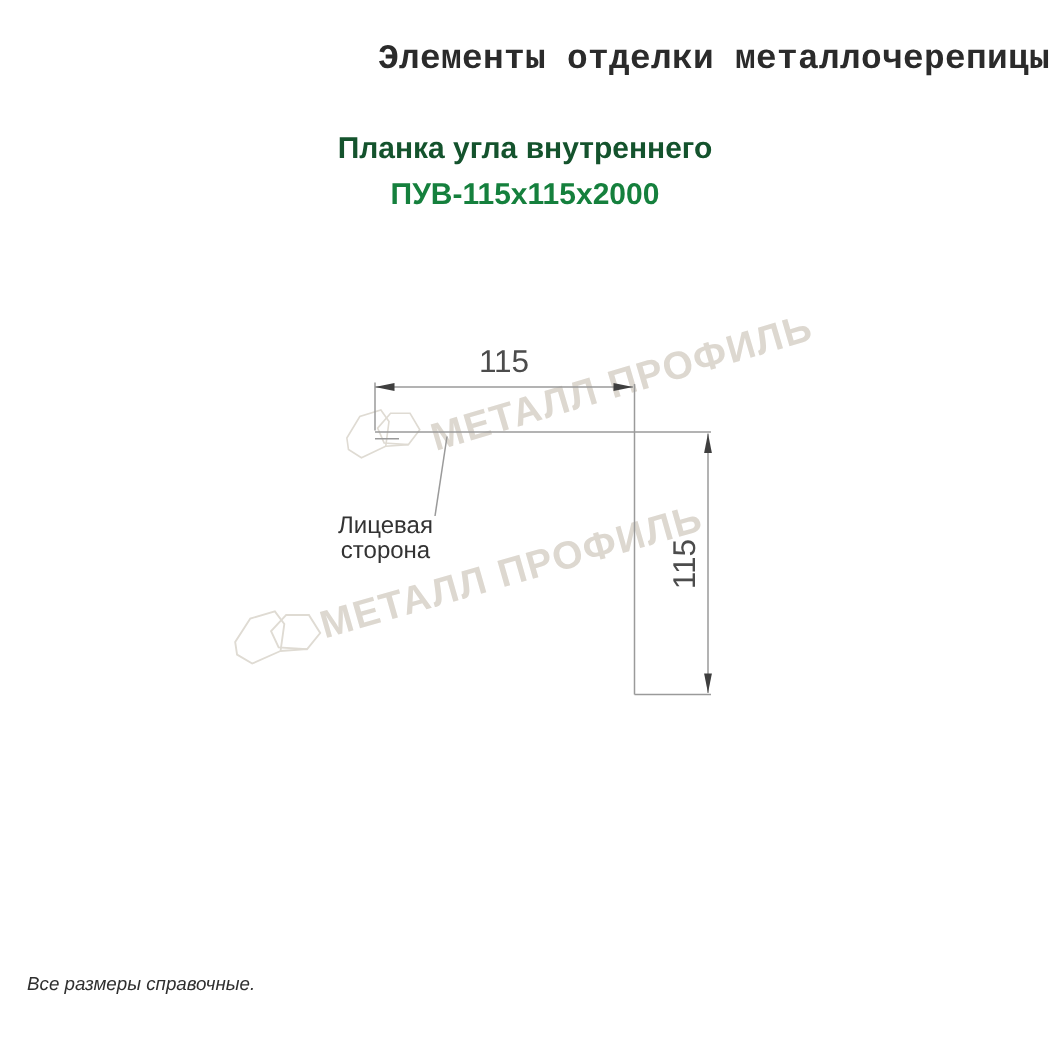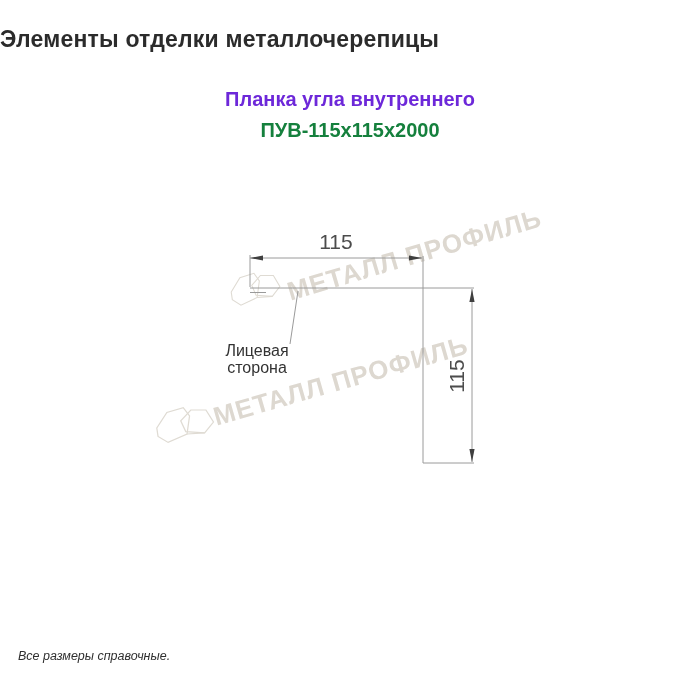--- a/index.html
+++ b/index.html
@@ -3,26 +3,26 @@
 <meta charset="utf-8">
 <style>
   html,body{margin:0;padding:0;background:#fff;}
   #page{
     position:relative;width:700px;height:700px;background:#ffffff;overflow:hidden;
     font-family:"Liberation Sans","DejaVu Sans",sans-serif;color:#2d2d2d;
   }
   .abs{position:absolute;}
   
   .title{
-    left:0;top:26px;width:700px;text-align:left;
-    font-size:23px;font-weight:bold;letter-spacing:.2px;color:#2b2b2b;
+    left:0;top:26px;width:700px;text-align:right;
+    font-size:23px;font-weight:bold;letter-spacing:.2px;color:#2b2b2b;font-family:Liberation Mono, monospace;
   }
   .subtitle{
     left:0;top:88px;width:700px;text-align:center;
-    font-size:20px;font-weight:bold;color:#6d28d9;
+    font-size:20px;font-weight:bold;color:#14532d;
   }
   .product-code{
     left:0;top:119px;width:700px;text-align:center;
     font-size:20px;font-weight:bold;color:#15803d;
   }
   
   .wm-text{
     height:30px;line-height:30px;white-space:nowrap;
     font-size:26px;font-weight:bold;letter-spacing:1px;color:#ddd8d0;
     transform-origin:0 50%;

